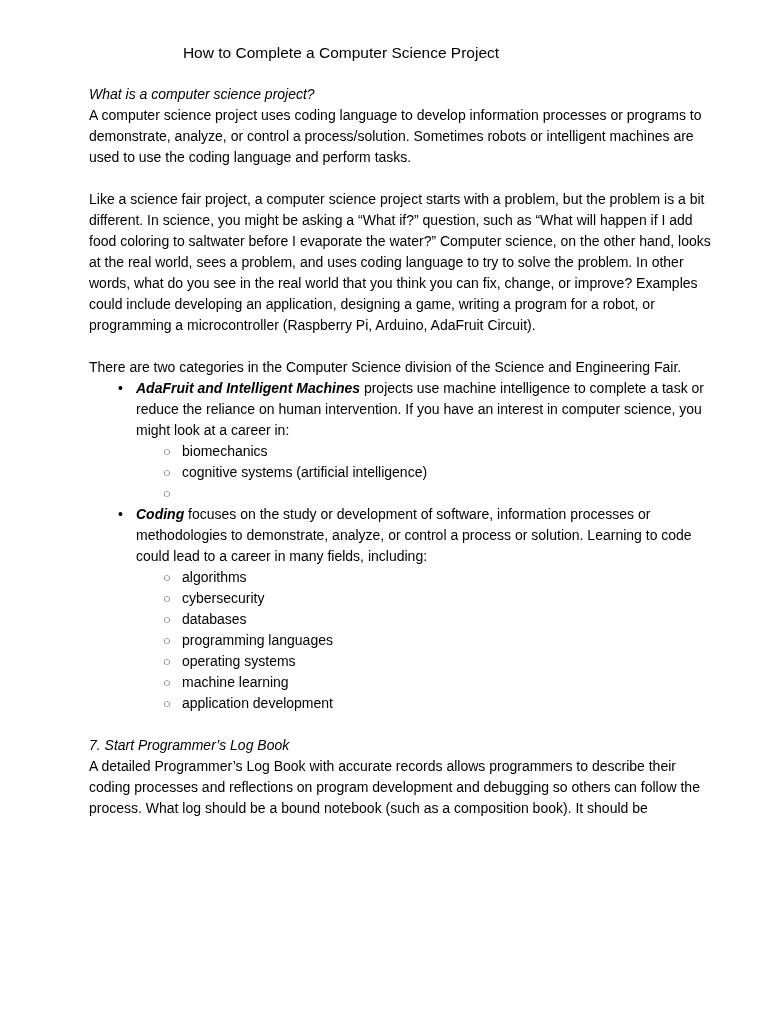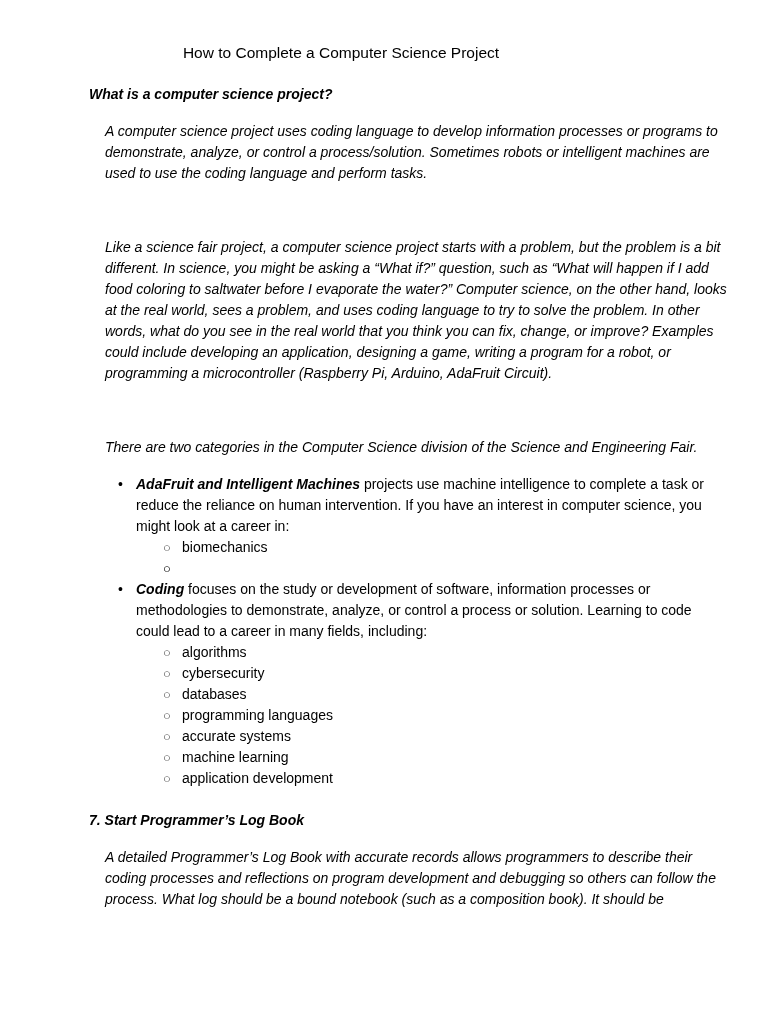--- a/index.html
+++ b/index.html
@@ -30,31 +30,30 @@
     text-align: center;
     margin: 0 0 0 -41px;
     padding-right: 0;
   }
   .spacer-line {
     height: 21px;
   }
   .heading {
     font-size: 14px;
     line-height: 21px;
-    font-weight: bold;
+    font-weight: normal;
     font-style: italic;
     margin: 0;
   }
   .para {
     font-size: 14px;
     line-height: 21px;
-    margin: 16px;
+    margin: 0;
     width: 632px;
     text-align: left;
-    font-style: italic;
   }
   .bullet-l1 {
     position: relative;
     font-size: 14px;
     line-height: 21px;
     margin: 0;
     padding-left: 47px;
     width: 585px;
   }
   .bullet-l1 > .marker-disc {
@@ -116,21 +115,21 @@
 
     <li>
       <p class="bullet-l1">
         <span class="marker-disc">•</span><span class="lead">AdaFruit and Intelligent Machines</span><span> projects use machine intelligence to complete a task or reduce the reliance on human intervention. If you have an interest in computer science, you might look at a career in:</span>
       </p>
       <ul class="bullet-group">
         <li class="bullet-l2">
           <span class="marker-circle">○</span><span>biomechanics</span>
         </li>
         <li class="bullet-l2">
-          <span class="marker-circle">○</span>
+          <span class="marker-circle">○</span><span>cognitive systems (artificial intelligence)</span>
         </li>
         <li class="bullet-l2">
           <span class="marker-circle">○</span>
         </li>
       </ul>
     </li>
 
     <li>
       <div class="spacer-line"></div>
       <p class="bullet-l1">
@@ -143,21 +142,21 @@
         <li class="bullet-l2">
           <span class="marker-circle">○</span><span>cybersecurity</span>
         </li>
         <li class="bullet-l2">
           <span class="marker-circle">○</span><span>databases</span>
         </li>
         <li class="bullet-l2">
           <span class="marker-circle">○</span><span>programming languages</span>
         </li>
         <li class="bullet-l2">
-          <span class="marker-circle">○</span><span>accurate systems</span>
+          <span class="marker-circle">○</span><span>operating systems</span>
         </li>
         <li class="bullet-l2">
           <span class="marker-circle">○</span><span>machine learning</span>
         </li>
         <li class="bullet-l2">
           <span class="marker-circle">○</span><span>application development</span>
         </li>
       </ul>
     </li>
 

